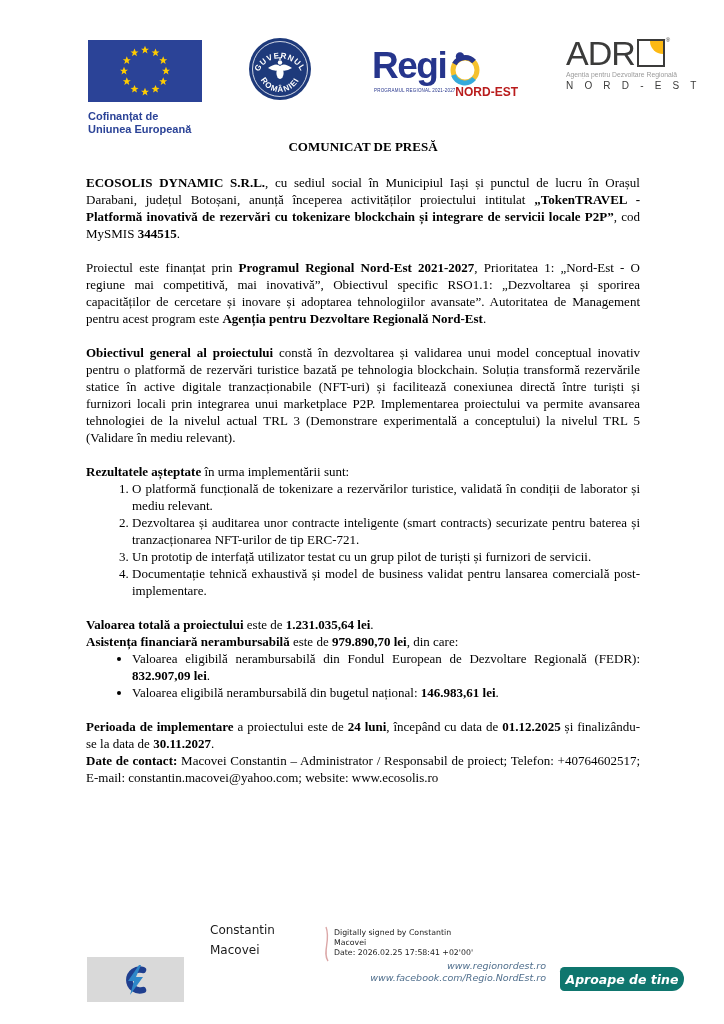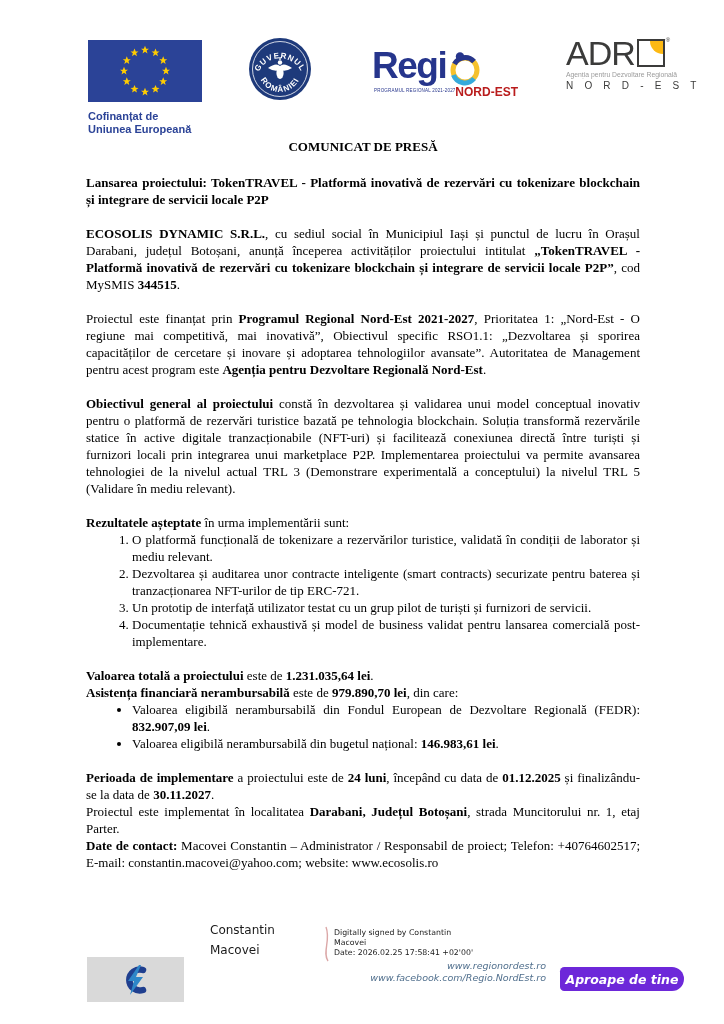--- a/index.html
+++ b/index.html
@@ -44,21 +44,21 @@
   
   .sig-name{position:absolute;left:210px;top:920px;font-family:"DejaVu Sans",sans-serif;
     font-size:12px;line-height:20px;color:#1a1a1a;}
   .sig-squiggle{position:absolute;left:318px;top:924px;}
   .sig-details{position:absolute;left:334px;top:928px;font-family:"DejaVu Sans",sans-serif;
     font-size:7.8px;line-height:10px;color:#1a1a1a;}
   .footer-logo{position:absolute;left:87px;top:957px;width:97px;height:45px;background:#D9D9D9;
     display:flex;align-items:center;justify-content:center;}
   .footer-urls{position:absolute;right:178px;top:960px;text-align:right;
     font-family:"DejaVu Sans",sans-serif;font-style:italic;font-size:9.5px;line-height:12px;color:#4F6E8C;}
-  .badge{position:absolute;left:560px;top:967px;width:124px;height:24px;background:#6d28d9;
+  .badge{position:absolute;left:560px;top:967px;width:124px;height:24px;background:#0f766e;
     border-radius:5px 14px 14px 5px;display:flex;align-items:center;justify-content:center;
     font-family:"DejaVu Sans",sans-serif;font-style:italic;font-weight:700;font-size:12.5px;color:#ffffff;}
 </style>
 </head>
 <body>
 
 <div class="page">
 
   <div class="hdr-item eu-logo">
     <svg width="114" height="62" viewBox="0 0 114 62">
@@ -135,21 +135,20 @@
       </span>
       <span class="adr-reg">®</span>
     </div>
     <div class="adr-caption">Agenția pentru Dezvoltare Regională</div>
     <div class="adr-region">N O R D - E S T</div>
   </div>
 
   <div class="main">
     <h1 class="doc-title">COMUNICAT DE PRESĂ</h1>
 
-    <p><span class="b">Lansarea proiectului: TokenTRAVEL - Platformă inovativă de rezervări cu tokenizare blockchain și integrare de servicii locale P2P</span></p>
 
     <p><span class="b">ECOSOLIS DYNAMIC S.R.L.</span><span>, cu sediul social în Municipiul Iași și punctul de lucru în Orașul Darabani, județul Botoșani, anunță începerea activităților proiectului intitulat </span><span class="b">„TokenTRAVEL - Platformă inovativă de rezervări cu tokenizare blockchain și integrare de servicii locale P2P”</span><span>, cod MySMIS </span><span class="b">344515</span><span>.</span></p>
 
     <p><span>Proiectul este finanțat prin </span><span class="b">Programul Regional Nord-Est 2021-2027</span><span>, Prioritatea 1: „Nord-Est - O regiune mai competitivă, mai inovativă”, Obiectivul specific RSO1.1: „Dezvoltarea și sporirea capacităților de cercetare și inovare și adoptarea tehnologiilor avansate”. Autoritatea de Management pentru acest program este </span><span class="b">Agenția pentru Dezvoltare Regională Nord-Est</span><span>.</span></p>
 
     <p><span class="b">Obiectivul general al proiectului</span><span> constă în dezvoltarea și validarea unui model conceptual inovativ pentru o platformă de rezervări turistice bazată pe tehnologia blockchain. Soluția transformă rezervările statice în active digitale tranzacționabile (NFT-uri) și facilitează conexiunea directă între turiști și furnizori locali prin integrarea unui marketplace P2P. Implementarea proiectului va permite avansarea tehnologiei de la nivelul actual TRL 3 (Demonstrare experimentală a conceptului) la nivelul TRL 5 (Validare în mediu relevant).</span></p>
 
     <p class="tight"><span class="b">Rezultatele așteptate</span><span> în urma implementării sunt:</span></p>
     <ol class="results">
       <li>O platformă funcțională de tokenizare a rezervărilor turistice, validată în condiții de laborator și mediu relevant.</li>
@@ -159,21 +158,20 @@
     </ol>
 
     <p class="tight"><span class="b">Valoarea totală a proiectului</span><span> este de </span><span class="b">1.231.035,64 lei</span><span>.</span></p>
     <p class="tight"><span class="b">Asistența financiară nerambursabilă</span><span> este de </span><span class="b">979.890,70 lei</span><span>, din care:</span></p>
     <ul class="amounts">
       <li><span>Valoarea eligibilă nerambursabilă din Fondul European de Dezvoltare Regională (FEDR): </span><span class="b">832.907,09 lei</span><span>.</span></li>
       <li><span>Valoarea eligibilă nerambursabilă din bugetul național: </span><span class="b">146.983,61 lei</span><span>.</span></li>
     </ul>
 
     <p class="tight"><span class="b">Perioada de implementare</span><span> a proiectului este de </span><span class="b">24 luni</span><span>, începând cu data de </span><span class="b">01.12.2025</span><span> și finalizându-se la data de </span><span class="b">30.11.2027</span><span>.</span></p>
-    <p class="tight"><span>Proiectul este implementat în localitatea </span><span class="b">Darabani, Județul Botoșani</span><span>, strada Muncitorului nr. 1, etaj Parter.</span></p>
     <p class="tight block-end"><span class="b">Date de contact:</span><span> Macovei Constantin – Administrator / Responsabil de proiect; Telefon: +40764602517; E-mail: constantin.macovei@yahoo.com; website: www.ecosolis.ro</span></p>
 
     <div class="gap"></div>
   </div>
 
   <div class="sig-name">
     <div>Constantin</div>
     <div>Macovei</div>
   </div>
   <svg class="sig-squiggle" width="16" height="40" viewBox="0 0 16 40">

